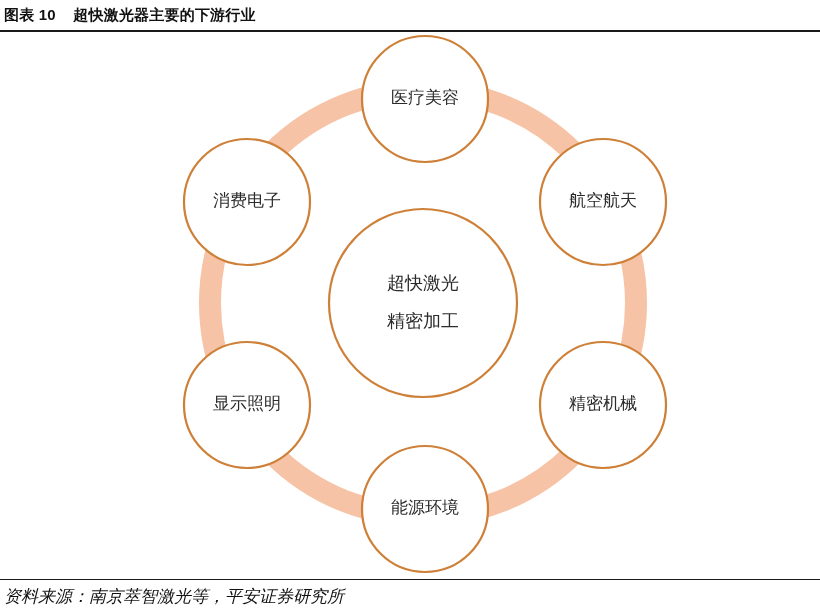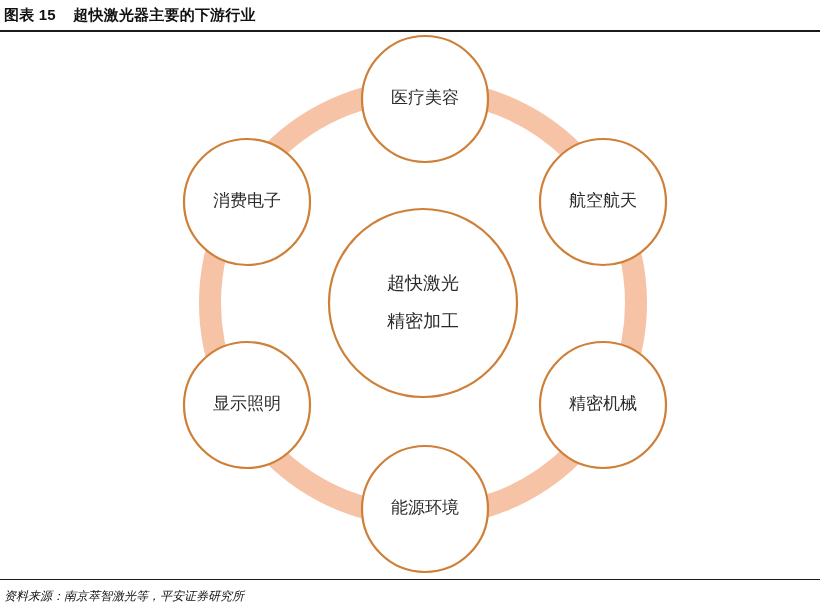--- a/index.html
+++ b/index.html
@@ -50,21 +50,21 @@
     bottom: 0;
     width: 820px;
     height: 34px;
     box-sizing: border-box;
     display: flex;
     align-items: center;
     padding-left: 4px;
     border-top: 1.5px solid #1a1a1a;
   }
   .footer-note {
-    font-size: 12px;
+    font-size: 17px;
     font-style: italic;
     font-family: "Liberation Serif", "DejaVu Serif", serif;
     color: #111111;
     white-space: pre;
   }
 
   
   .diagram-wrap {
     position: absolute;
     left: 0;
@@ -92,21 +92,21 @@
     text-anchor: middle;
     dominant-baseline: middle;
   }
 </style>
 </head>
 <body>
 
 <div class="exhibit">
 
   <div class="header">
-    <span class="header-title">图表 15    超快激光器主要的下游行业</span>
+    <span class="header-title">图表 10    超快激光器主要的下游行业</span>
   </div>
 
   <div class="diagram-wrap">
     <svg class="diagram-svg" viewBox="0 0 820 547">
 
       <circle cx="423" cy="271" r="213" fill="none" stroke="#F7C3A6" stroke-width="22"></circle>
 
       <g>
         <circle cx="423" cy="271" r="94" fill="#FFFFFF" stroke="#CE8038" stroke-width="2.2"></circle>
         <text class="hub-label" x="423" y="252">超快激光</text>

